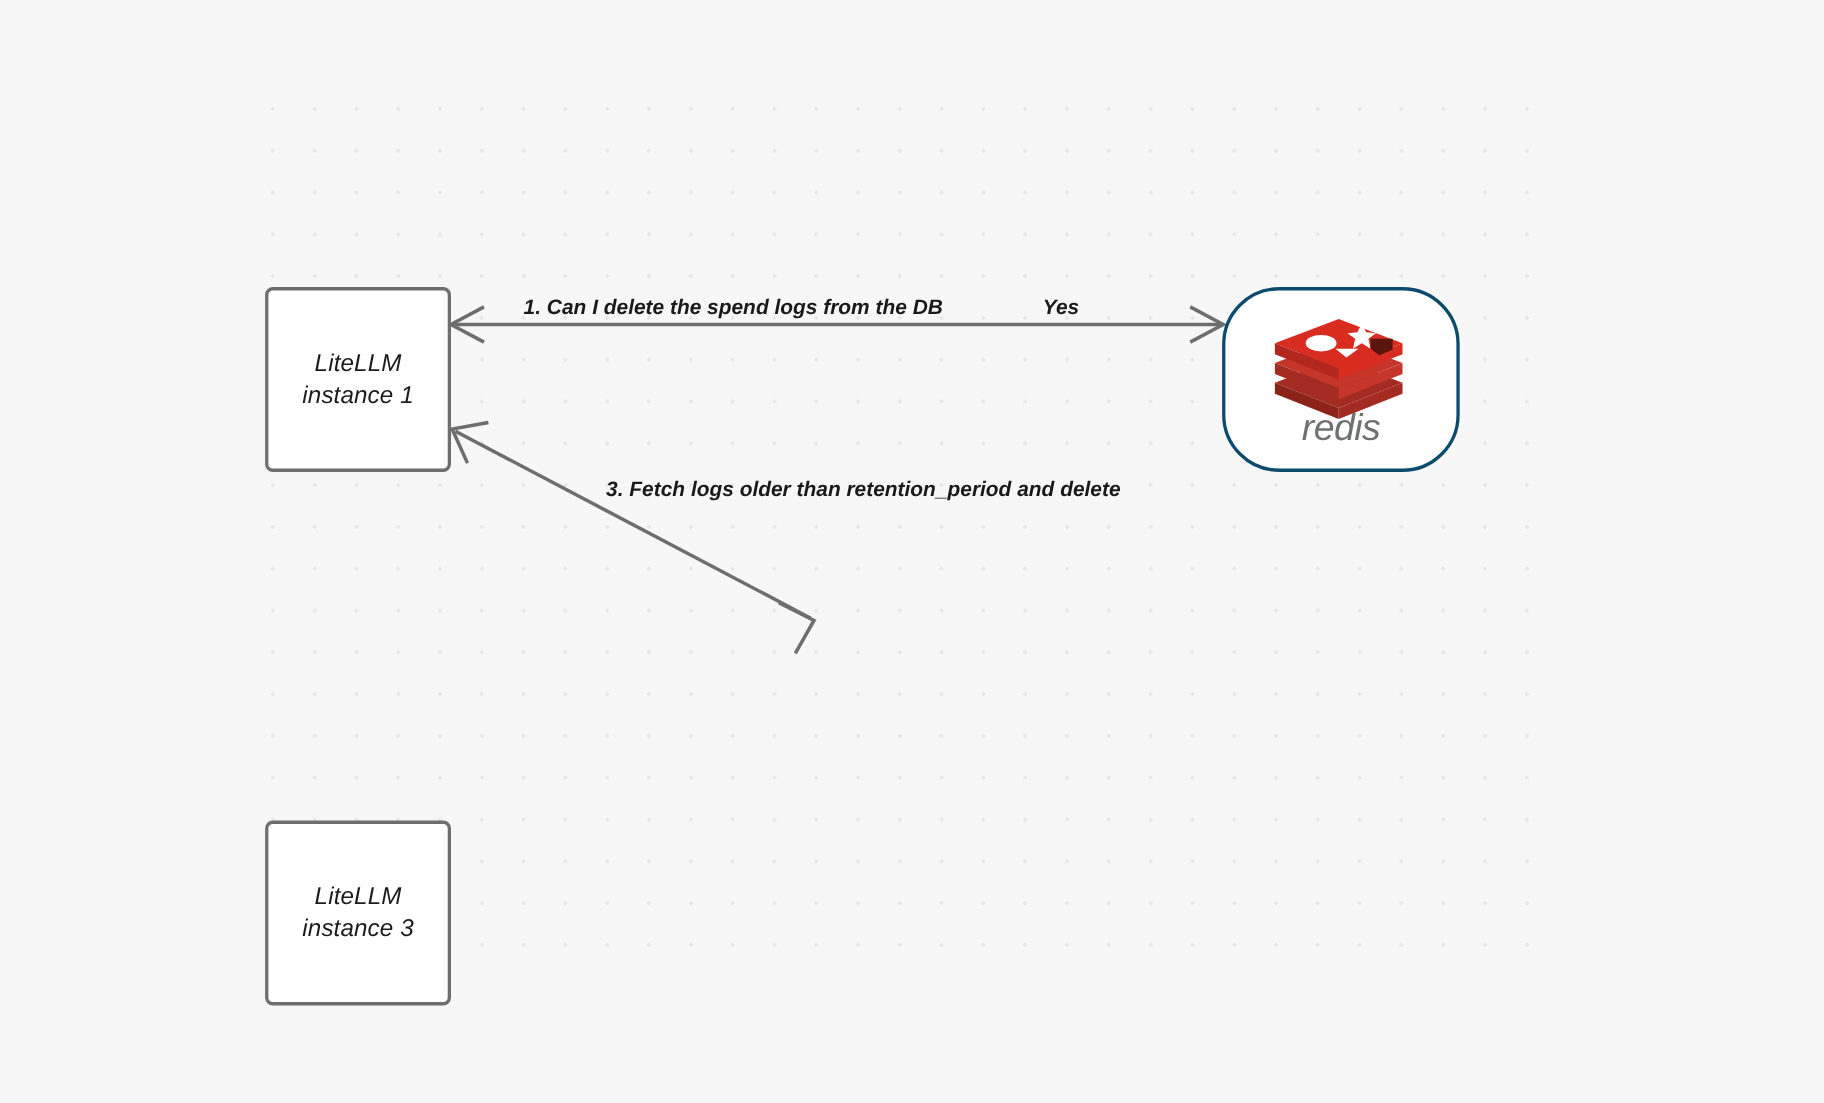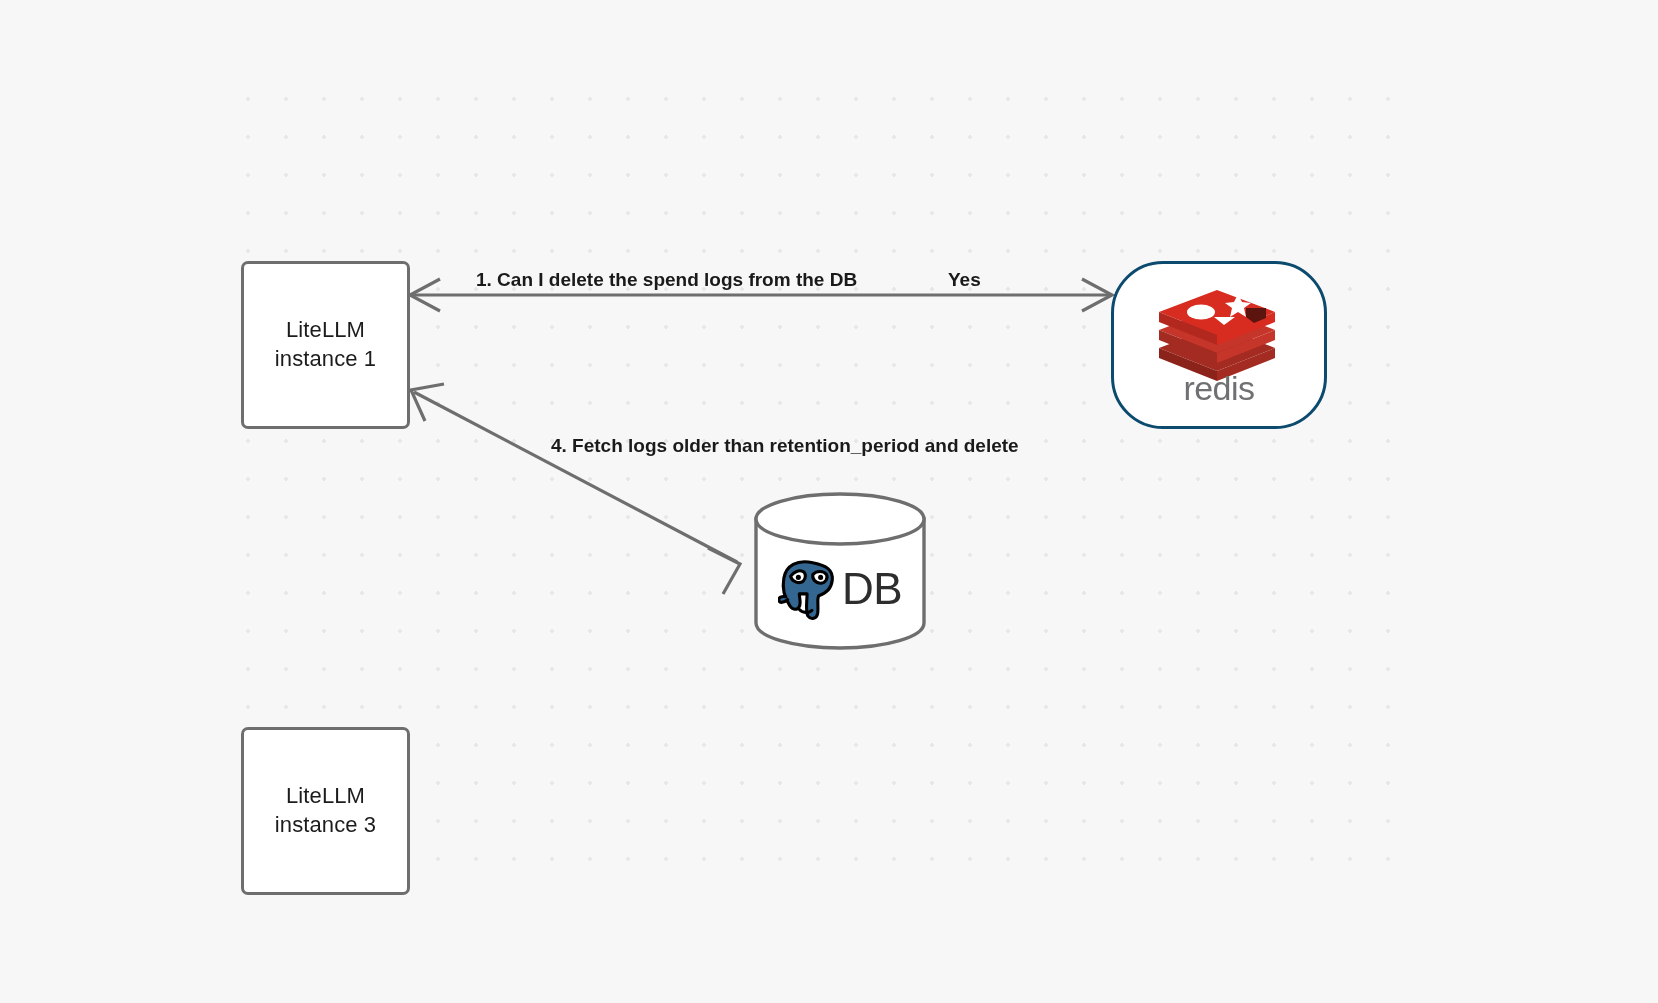--- a/index.html
+++ b/index.html
@@ -8,20 +8,21 @@
     padding: 0;
     background: #f7f7f7;
   }
   #canvas {
     position: relative;
     width: 1496px;
     height: 1003px;
     background: #f7f7f7;
     overflow: hidden;
     font-family: "Liberation Sans", "DejaVu Sans", sans-serif;
+    font-style: italic;
   }
   
   #dot-grid {
     position: absolute;
     left: 224px;
     top: 75px;
     width: 1194px;
     height: 818px;
     background-image: radial-gradient(#e6e7e8 1.6px, rgba(0,0,0,0) 1.7px);
     background-size: 38px 38px;
@@ -41,21 +42,21 @@
   }
   .node-label {
     font-size: 22px;
     color: #1c1c1c;
     letter-spacing: .1px;
     text-align: center;
     line-height: 1.3;
   }
   #node-litellm-1 { left: 241px; top: 261px;  width: 169px; height: 168px; }
   #node-litellm-2 { left: 241px; top: 488px;  width: 169px; height: 168px; }
-  #node-litellm-3 { left: 241px; top: 727px;  width: 169px; height: 168px; }
+  #node-litellm-3 { left: 241px; top: 746px;  width: 169px; height: 168px; }
 
   
   #node-redis {
     position: absolute;
     left: 1111px;
     top: 261px;
     width: 216px;
     height: 168px;
     box-sizing: border-box;
     background: #ffffff;
@@ -142,21 +143,21 @@
       <polyline class="edge-head" points="444,384 411,390 425,421"></polyline>
 
       <polyline class="edge-head" points="708,548 740,564 723,594"></polyline>
     </g>
   </svg>
 
   <div class="edge-label" id="label-step-1">1.  Can I delete the spend logs from the DB</div>
 
   <div class="edge-label" id="label-step-1-answer">Yes</div>
 
-  <div class="edge-label" id="label-step-2">4.  Fetch logs older than retention_period and delete</div>
+  <div class="edge-label" id="label-step-2">3.  Fetch logs older than retention_period and delete</div>
 
   <div class="node-box" id="node-litellm-1">
     <span class="node-label">LiteLLM instance 1</span>
   </div>
 
 
   <div class="node-box" id="node-litellm-3">
     <span class="node-label">LiteLLM instance 3</span>
   </div>
 
@@ -183,38 +184,14 @@
         <ellipse cx="47" cy="26" rx="14" ry="7.5" fill="#ffffff"></ellipse>
         <polygon points="84,8 88,16 97,17 90,22 92,31 84,26 76,31 78,22 71,17 80,16" fill="#ffffff"></polygon>
         <polygon points="60,31 81,31 70,39" fill="#ffffff"></polygon>
         <polygon points="92,22 112,22 112,32 100,37 92,31" fill="#5c140e"></polygon>
       </g>
 
       <text x="65" y="114" text-anchor="middle" font-family="'Liberation Sans','DejaVu Sans',sans-serif" font-size="34" fill="#6f7072" letter-spacing="-0.5">redis</text>
     </svg>
   </div>
 
-  <div id="node-db">
-    <svg id="db-cylinder" viewBox="0 0 174 158" preserveAspectRatio="none" xmlns="http://www.w3.org/2000/svg">
-      <path d="M3 27 L3 131 A84 25 0 0 0 171 131 L171 27 Z" fill="#ffffff" stroke="#6e6e6e" stroke-width="3.4"></path>
-      <ellipse cx="87" cy="27" rx="84" ry="25" fill="#ffffff" stroke="#6e6e6e" stroke-width="3.4"></ellipse>
-    </svg>
-
-    <div id="db-content">
-      <svg id="pg-elephant" viewBox="0 0 64 66" xmlns="http://www.w3.org/2000/svg">
-        <g stroke="#000000" stroke-width="3.2" stroke-linejoin="round" stroke-linecap="round">
-          <path d="M36 6 C20 2 8 9 6 22 C4 34 8 44 12 50 C15 55 20 55 22 51
-                   C24 47 22 42 22 38 L30 38 C30 46 28 56 31 61
-                   C34 65 40 64 41 58 C42 50 40 44 42 40
-                   C48 38 55 33 56 24 C57 13 50 9 36 6 Z" fill="#336791"></path>
-          <path d="M13 20 C16 15 22 13 26 15 C29 17 29 22 26 25 C22 28 15 26 13 20 Z" fill="#ffffff"></path>
-          <path d="M36 18 C40 14 47 14 50 18 C52 22 49 27 44 27 C39 27 35 23 36 18 Z" fill="#ffffff"></path>
-          <path d="M22 54 C25 58 32 58 35 55" fill="none"></path>
-          <path d="M10 44 C6 47 2 48 1 45 C0 42 4 40 8 41" fill="#336791"></path>
-        </g>
-        <circle cx="21" cy="21" r="2.6" fill="#000000"></circle>
-        <circle cx="44" cy="21" r="2.6" fill="#000000"></circle>
-      </svg>
-      <span id="db-text">DB</span>
-    </div>
-  </div>
 
 </div>
 
 </body></html>

